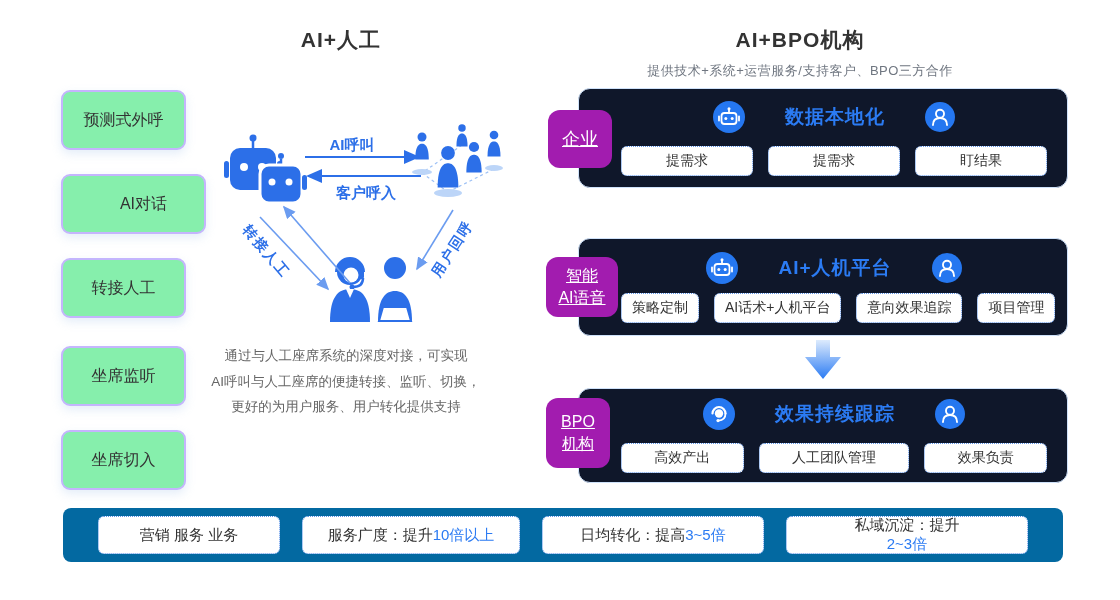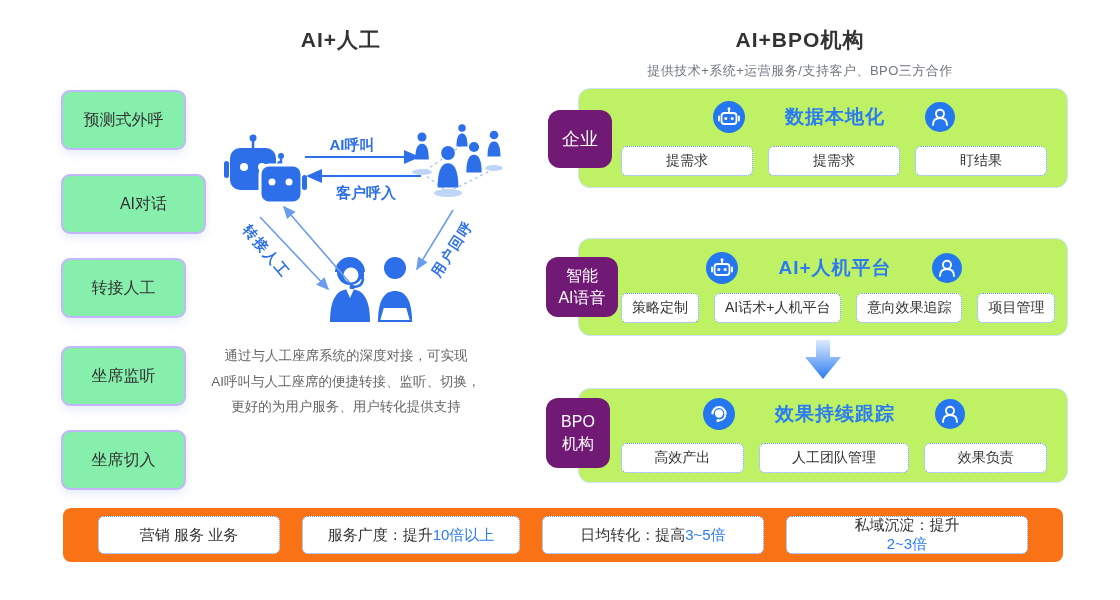--- a/index.html
+++ b/index.html
@@ -19,36 +19,36 @@
   
   .dg-label{position:absolute;color:#2c6fe8;font-weight:bold;white-space:nowrap;}
   .dg-h{font-size:15px;}
   .dg-r{font-size:14px;letter-spacing:2px;}
 
   
   .desc{position:absolute;left:176px;top:343px;width:340px;text-align:center;
         font-size:13.5px;color:#666;line-height:1.9;}
 
   
-  .card{position:absolute;left:578px;width:490px;background:#bef264;border:1px solid #cfe2fa;
+  .card{position:absolute;left:578px;width:490px;background:#0f172a;border:1px solid #cfe2fa;
         border-radius:12px;display:flex;flex-direction:column;justify-content:center;
         gap:13px;padding:0 20px 0 42px;box-sizing:border-box;}
   .card-head{display:flex;align-items:center;justify-content:center;gap:40px;}
   .card-title{font-size:19px;font-weight:bold;color:#2b7bf3;letter-spacing:1px;}
   .chip-row{display:flex;gap:15px;}
   .chip{flex:1 1 auto;height:28px;display:flex;align-items:center;justify-content:center;
         background:#fff;border:1px dotted #5f95e9;border-radius:6px;font-size:14px;color:#333;
         white-space:nowrap;padding:0 10px;}
-  .tag{position:absolute;background:#701a75;color:#fff;border-radius:12px;
+  .tag{position:absolute;background:#a21caf;color:#fff;border-radius:12px;
        display:flex;flex-direction:column;align-items:center;justify-content:center;
-       text-align:center;line-height:1.35;z-index:3;}
+       text-align:center;line-height:1.35;z-index:3;text-decoration:underline;}
   .tag div{white-space:nowrap;}
 
   
-  .strip{position:absolute;left:63px;top:508px;width:1000px;height:54px;background:#f97316;
+  .strip{position:absolute;left:63px;top:508px;width:1000px;height:54px;background:#0369a1;
          border-radius:8px;display:flex;align-items:center;justify-content:space-between;
          padding:0 35px;box-sizing:border-box;}
   .badge{height:36px;background:#fff;border:1px dotted #5f95e9;border-radius:6px;
          display:flex;align-items:center;justify-content:center;font-size:15px;color:#333;
          white-space:nowrap;}
   .badge .hl{color:#2b7bf3;}
 
   .abs{position:absolute;}
 </style>
 </head>

